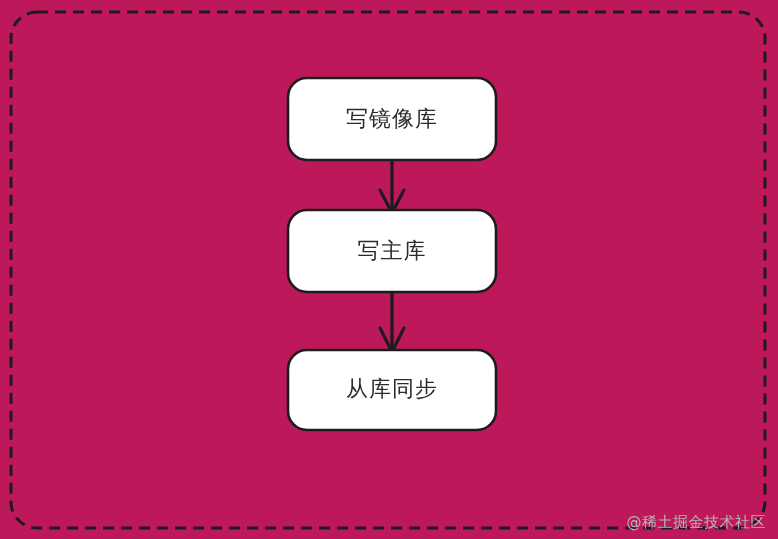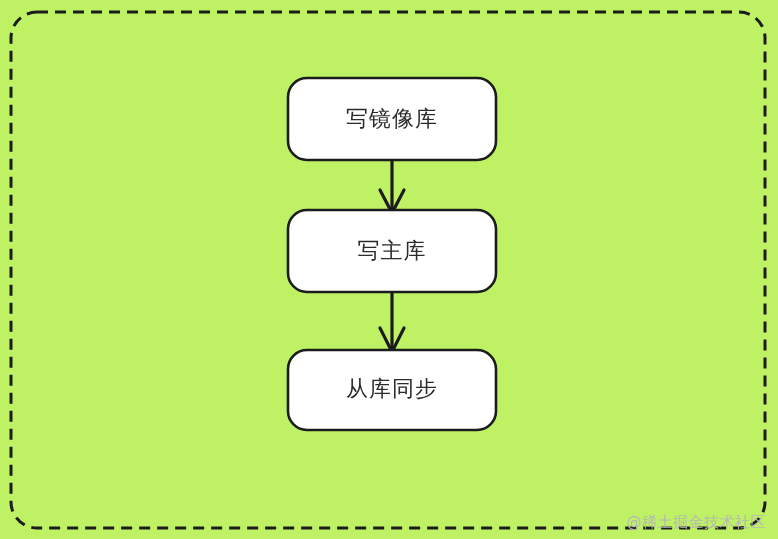--- a/index.html
+++ b/index.html
@@ -10,21 +10,21 @@
   body {
     width: 778px;
     height: 539px;
     overflow: hidden;
     font-family: "DejaVu Sans", "Liberation Sans", sans-serif;
   }
   #canvas {
     position: relative;
     width: 778px;
     height: 539px;
-    background: #bef264;
+    background: #be185d;
   }
   #diagram-svg {
     position: absolute;
     left: 0;
     top: 0;
     width: 778px;
     height: 539px;
     display: block;
   }
   .node-label {

